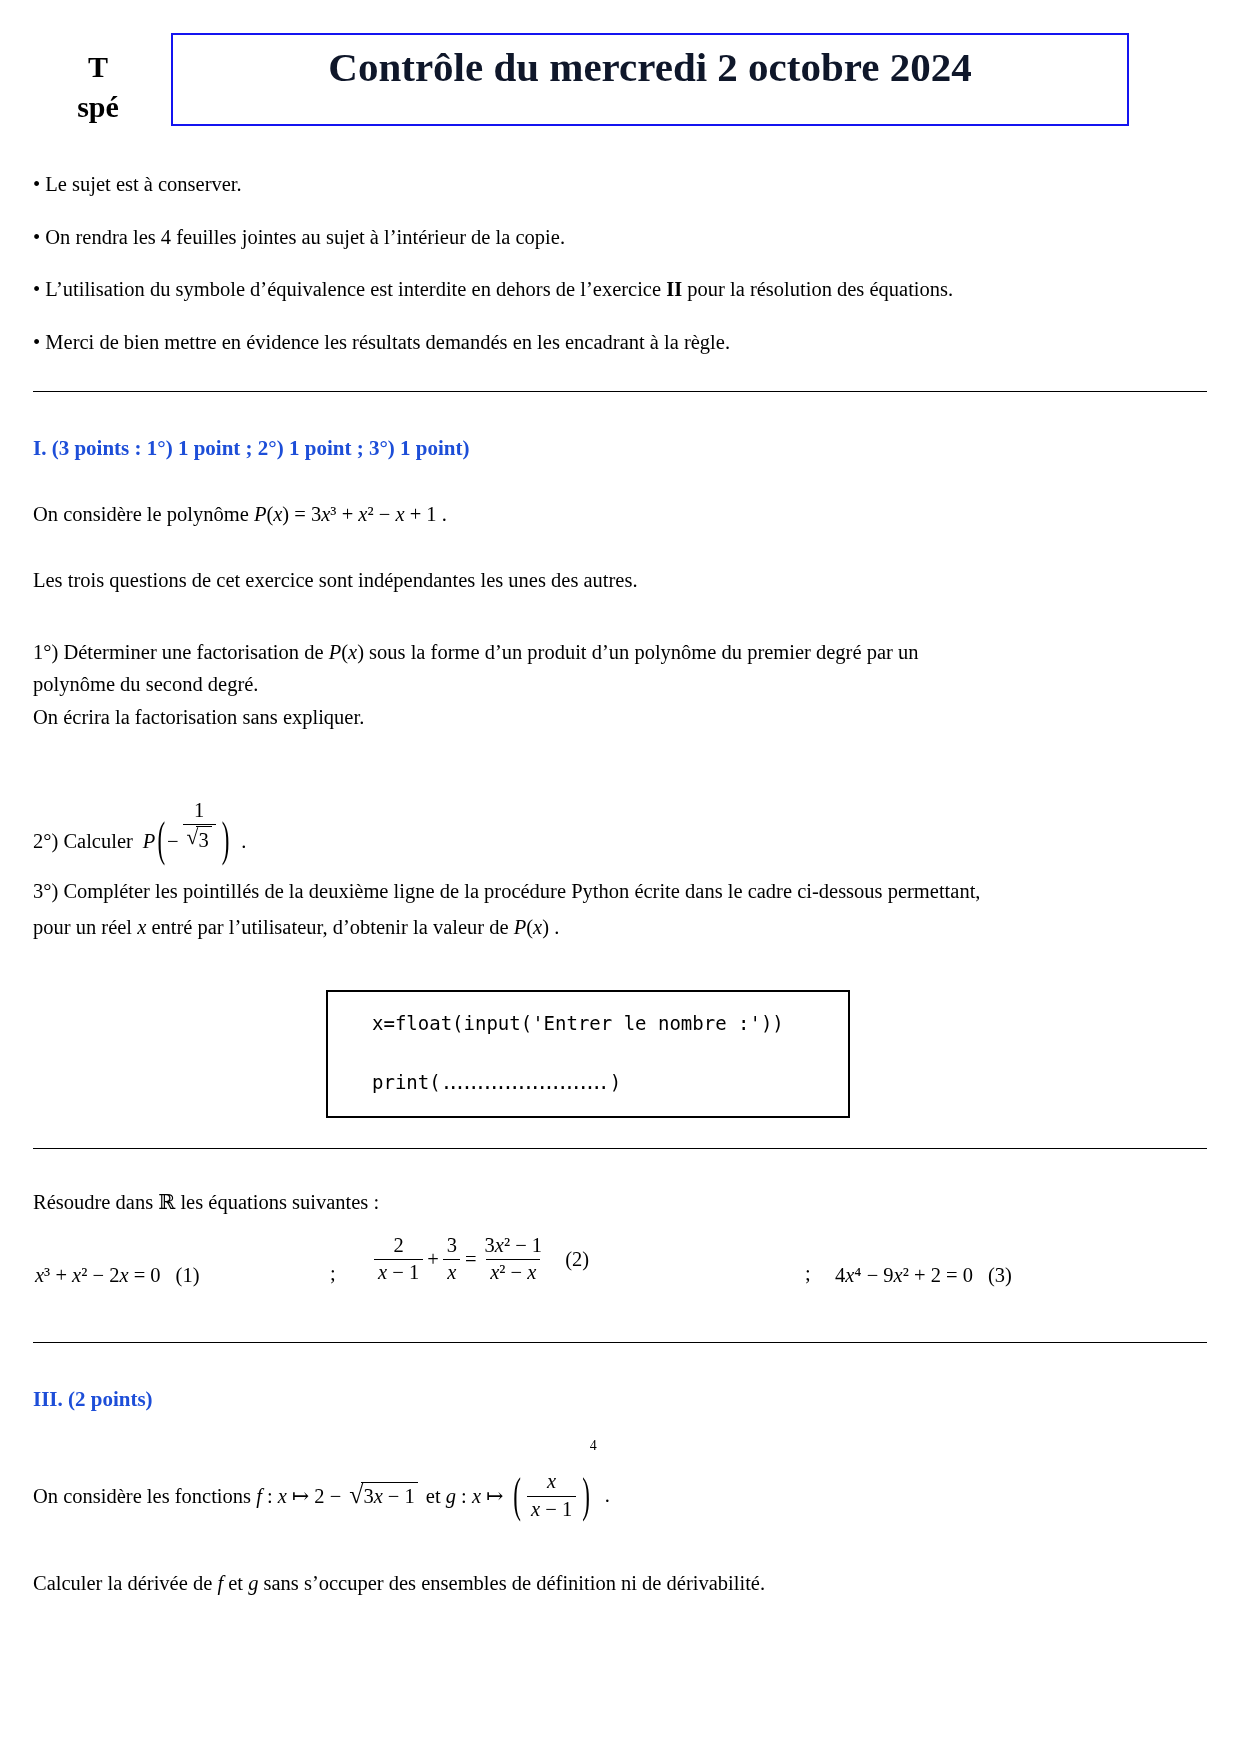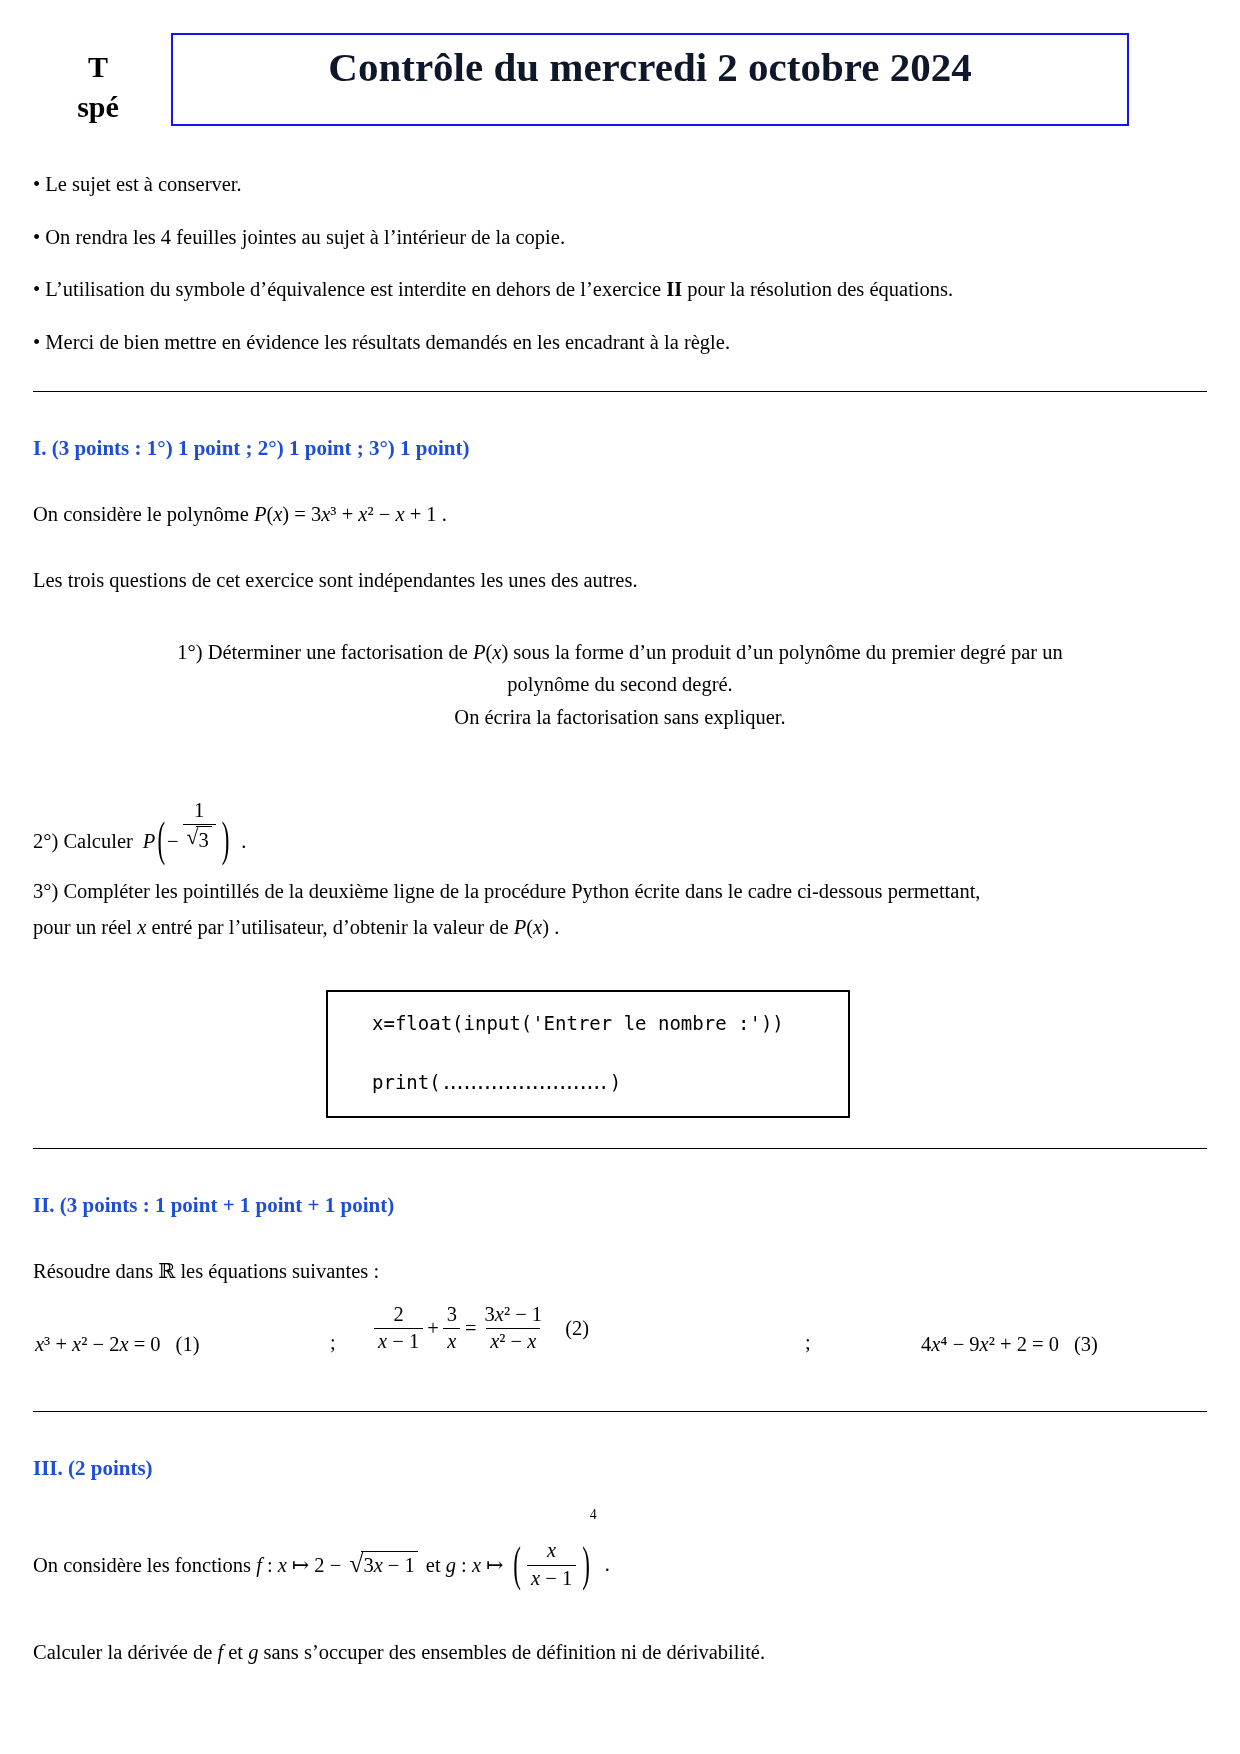--- a/index.html
+++ b/index.html
@@ -26,21 +26,21 @@
   .bullet::before { content:"• "; }
 
   .hr { border:none; border-top:1.6px solid #000; margin:0; }
   .hr1 { margin-top:36px; }
   .hr2 { margin-top:30px; }
   .hr3 { margin-top:12px; }
 
   .sec-heading { color:#1d4ed8; font-weight:bold; font-size:21px; margin-top:44px; }
 
   .para { margin-top:40px; line-height:1.3; }
-  .tight { margin-top:42px; line-height:1.58;text-align:center; }
+  .tight { margin-top:42px; line-height:1.58; }
   .q3 { margin-top:20px; line-height:1.78; }
 
   i { font-style:italic; }
 
   
   .mrow { display:flex; align-items:center; }
   .frac { display:inline-flex; flex-direction:column; align-items:center;
     text-align:center; margin:0 4px; line-height:1.15; }
   .frac .den { border-top:1.6px solid #000; padding:1px 4px 0; }
   .frac .num { padding:0 4px 2px; }
@@ -62,21 +62,21 @@
     font-family:"DejaVu Sans Mono","Liberation Mono",monospace; font-size:19px; }
   .codeline2 { margin-top:37px; }
   .leader { letter-spacing:-4.6px; margin-right:5px; }
 
   
   .eqrow { position:relative; margin-top:12px; height:102px; }
   .eqrow .eq1 { position:absolute; left:2px; top:36px; }
   .eqrow .sep1 { position:absolute; left:297px; top:34px; }
   .eqrow .eq2 { position:absolute; left:337px; top:6px; }
   .eqrow .sep2 { position:absolute; left:772px; top:34px; }
-  .eqrow .eq3 { position:absolute; left:888px; top:36px; }
+  .eqrow .eq3 { position:absolute; left:802px; top:36px; }
   .eq-label { margin-left:15px; }
 
   
   .fnrow { margin-top:32px; height:104px; display:flex; align-items:center; }
   .fnrow .gap { width:8px; }
   .closing { margin-top:24px; }
 </style>
 </head>
 <body>
 
@@ -136,21 +136,20 @@
       <div>pour un réel <i>x</i> entré par l’utilisateur, d’obtenir la valeur de <i>P</i>(<i>x</i>) .</div>
     </div>
 
     <div class="codebox">
       <div>x=float(input('Entrer le nombre :'))</div>
       <div class="codeline2"><span>print(</span><span class="leader">........................</span><span>)</span></div>
     </div>
 
     <hr class="hr hr2">
 
-    <div class="sec-heading">II. (3 points : 1 point + 1 point + 1 point)</div>
     <div class="para">Résoudre dans ℝ les équations suivantes :</div>
 
     <div class="eqrow">
       <span class="eq1"><span><i>x</i>³ + <i>x</i>² − 2<i>x</i> = 0</span><span class="eq-label">(1)</span></span>
       <span class="sep1">;</span>
       <span class="eq2 mrow">
         <span class="frac">
           <span class="num">2</span>
           <span class="den"><i>x</i> − 1</span>
         </span>

